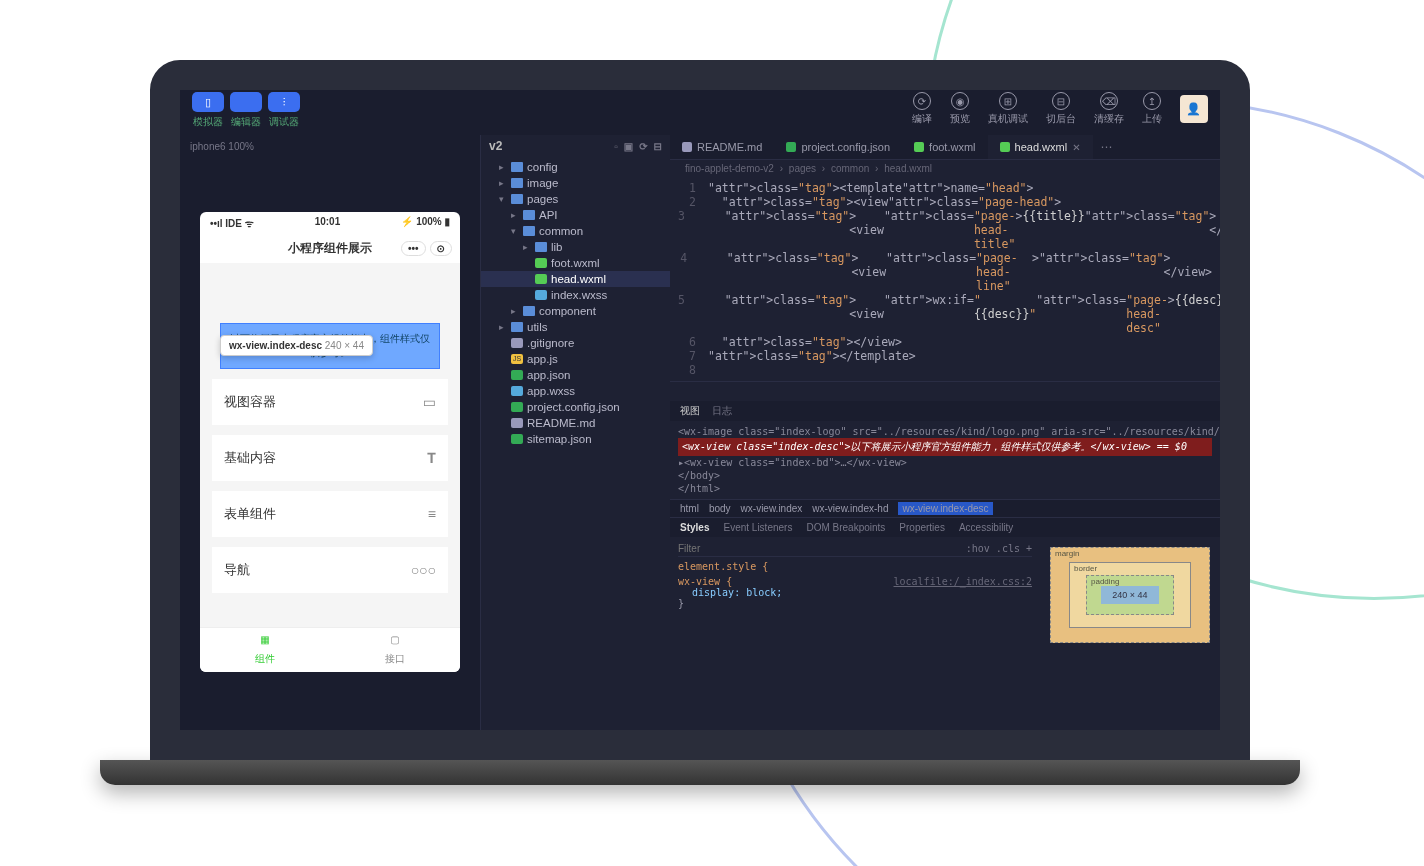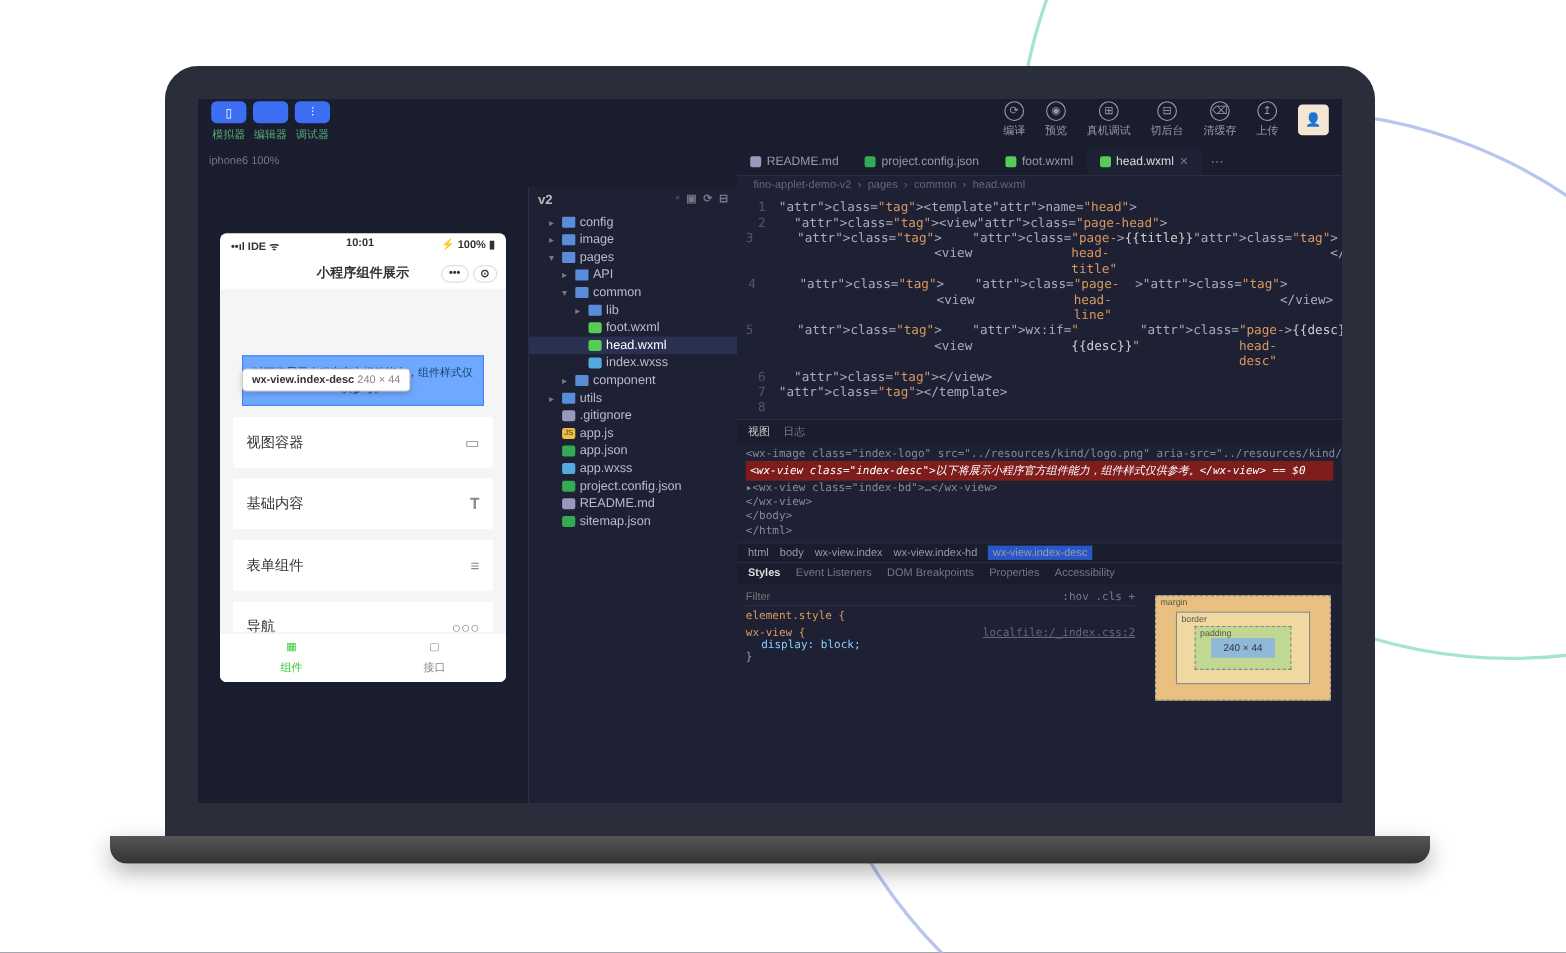--- a/index.html
+++ b/index.html
@@ -38,38 +38,38 @@
 
 .titlebar { text-align: center; color: #99a; font-size: 11px; margin-top: -44px; pointer-events: none; }
 .titlebar-inner { display: inline-block; }
 
 
 .main { display: flex; flex: 1; min-height: 0; }
 
 
 .sim-col { width: 300px; background: #1a1d2e; display: flex; flex-direction: column; padding: 4px 10px; }
 .sim-info { color: #778; font-size: 10px; padding: 2px 0 10px; }
-.phone { background: #fff; margin: 50px auto 0; width: 260px; height: 408px; border-radius: 6px; position: relative; color: #333; overflow: hidden; }
+.phone { background: #fff; margin: 50px auto 0; width: 260px; height: 460px; border-radius: 6px; position: relative; color: #333; overflow: hidden; }
 .ph-status { display: flex; justify-content: space-between; padding: 4px 10px; font-size: 10px; font-weight: 600; }
 .ph-nav { display: flex; align-items: center; justify-content: center; padding: 6px; position: relative; font-size: 12px; font-weight: 600; }
 .ph-nav-r { position: absolute; right: 8px; display: flex; gap: 4px; }
 .ph-nav-btn { border: 1px solid #ddd; border-radius: 12px; padding: 1px 6px; font-size: 10px; }
 .ph-body { background: #f5f5f5; height: 380px; padding: 20px 12px; position: relative; }
 .ph-tooltip { position: absolute; top: 72px; left: 20px; background: #fff; border: 1px solid #ccc; border-radius: 4px; padding: 4px 8px; font-size: 10px; box-shadow: 0 2px 6px rgba(0,0,0,.2); z-index: 2; }
 .ph-tooltip b { color: #333; }
 .ph-tooltip span { color: #888; }
 .ph-hl { background: #6fa8ff; border: 1px solid #4080ff; color: #146; font-size: 10px; padding: 8px; margin: 0 8px 10px; text-align: center; }
 .ph-card { background: #fff; margin: 10px 0; padding: 14px 12px; display: flex; justify-content: space-between; align-items: center; font-size: 13px; }
 .ph-tabs { position: absolute; bottom: 0; left: 0; right: 0; display: flex; border-top: 1px solid #eee; background: #fff; }
 .ph-tab { flex: 1; text-align: center; padding: 6px; font-size: 10px; color: #888; }
 .ph-tab.active { color: #3c3; }
 .ph-tab-icon { width: 16px; height: 16px; margin: 0 auto 2px; }
 
 
-.tree-col { width: 190px; background: #1e2133; border-left: 1px solid #2a2d44; margin-top: 35px; }
+.tree-col { width: 190px; background: #1e2133; border-left: 1px solid #2a2d44; }
 .tree-hdr { display: flex; align-items: center; padding: 4px 8px; color: #bbb; font-size: 12px; font-weight: 600; }
 .tree-hdr-icons { margin-left: auto; display: flex; gap: 6px; color: #778; font-size: 10px; }
 .tree { padding: 2px 0; }
 .tree-item { display: flex; align-items: center; gap: 4px; padding: 2px 6px; color: #bbc; font-size: 11.5px; cursor: pointer; white-space: nowrap; }
 .tree-item.sel { background: #2a3050; color: #fff; }
 .tree-arrow { width: 8px; color: #778; font-size: 9px; }
 .tree-icon { width: 12px; height: 10px; border-radius: 1px; display: inline-block; }
 .folder { background: #5a8dd8; }
 .fjs { background: #f0c040; border-radius: 2px; font-size: 7px; color: #333; text-align: center; line-height: 10px; }
 .fjson { background: #3a5; border-radius: 2px; }
@@ -91,21 +91,21 @@
 
 .code { padding: 4px 0; font-family: Consolas, monospace; font-size: 11.5px; }
 .code-line { display: flex; padding: 0 8px; }
 .ln { width: 30px; text-align: right; color: #556; padding-right: 12px; }
 .lc { color: #aab; white-space: pre; }
 .str { color: #d89860; }
 .expr { color: #d0d0d0; }
 
 
 .devtools { flex: 1; display: flex; flex-direction: column; border-top: 1px solid #2a2d44; min-height: 0; }
-.dt-tabs { display: flex; gap: 12px; padding: 3px 10px; font-size: 10px; color: #778; background: #1a1d2e; }
+.dt-tabs { display: flex; gap: 12px; padding: 3px 10px; font-size: 10px; color: #778; background: #1a1d2e; margin-top: 19px; }
 .dt-tabs .active { color: #ccc; }
 .dt-dom { font-family: Consolas, monospace; font-size: 10px; padding: 4px 8px; color: #889; overflow: hidden; }
 .dt-dom-line { padding: 1px 0; white-space: nowrap; }
 .dt-dom-sel { background: #7f1d1d; color: #fff; padding: 2px 4px; font-style: italic; }
 .dt-crumb { padding: 3px 10px; font-size: 10px; color: #99a; background: #1a1d2e; border-top: 1px solid #2a2d44; }
 .dt-crumb span { margin-right: 10px; }
 .dt-crumb .sel { background: #2858c8; padding: 1px 4px; }
 .dt-panel-tabs { display: flex; gap: 14px; padding: 4px 10px; font-size: 10px; color: #778; background: #1a1d2e; border-top: 1px solid #2a2d44; }
 .dt-panel-tabs .active { color: #ddd; font-weight: 600; }
 .dt-bottom { display: flex; flex: 1; min-height: 0; }
@@ -392,21 +392,20 @@
 
           <div class="devtools">
             <div class="dt-tabs">
               <span class="active">视图</span>
               <span>日志</span>
             </div>
             <div class="dt-dom" id="dt-dom">
                 <div class="dt-dom-line ">  &lt;wx-image class="index-logo" src="../resources/kind/logo.png" aria-src="../resources/kind/logo.png"&gt;&lt;/wx-image&gt;</div>
                 <div class="dt-dom-line dt-dom-sel">&lt;wx-view class="index-desc"&gt;以下将展示小程序官方组件能力，组件样式仅供参考。&lt;/wx-view&gt; == $0</div>
                 <div class="dt-dom-line ">  ▸&lt;wx-view class="index-bd"&gt;…&lt;/wx-view&gt;</div>
-                <div class="dt-dom-line ">  &lt;/wx-view&gt;</div>
                 <div class="dt-dom-line ">  &lt;/body&gt;</div>
                 <div class="dt-dom-line ">  &lt;/html&gt;</div>
               </div>
             <div class="dt-crumb" id="dt-crumb"><span class="">html</span><span class="">body</span><span class="">wx-view.index</span><span class="">wx-view.index-hd</span><span class="sel">wx-view.index-desc</span></div>
             <div class="dt-panel-tabs" id="dt-panel-tabs">
                 <span class="active">Styles</span>
                 <span class="">Event Listeners</span>
                 <span class="">DOM Breakpoints</span>
                 <span class="">Properties</span>
                 <span class="">Accessibility</span>

